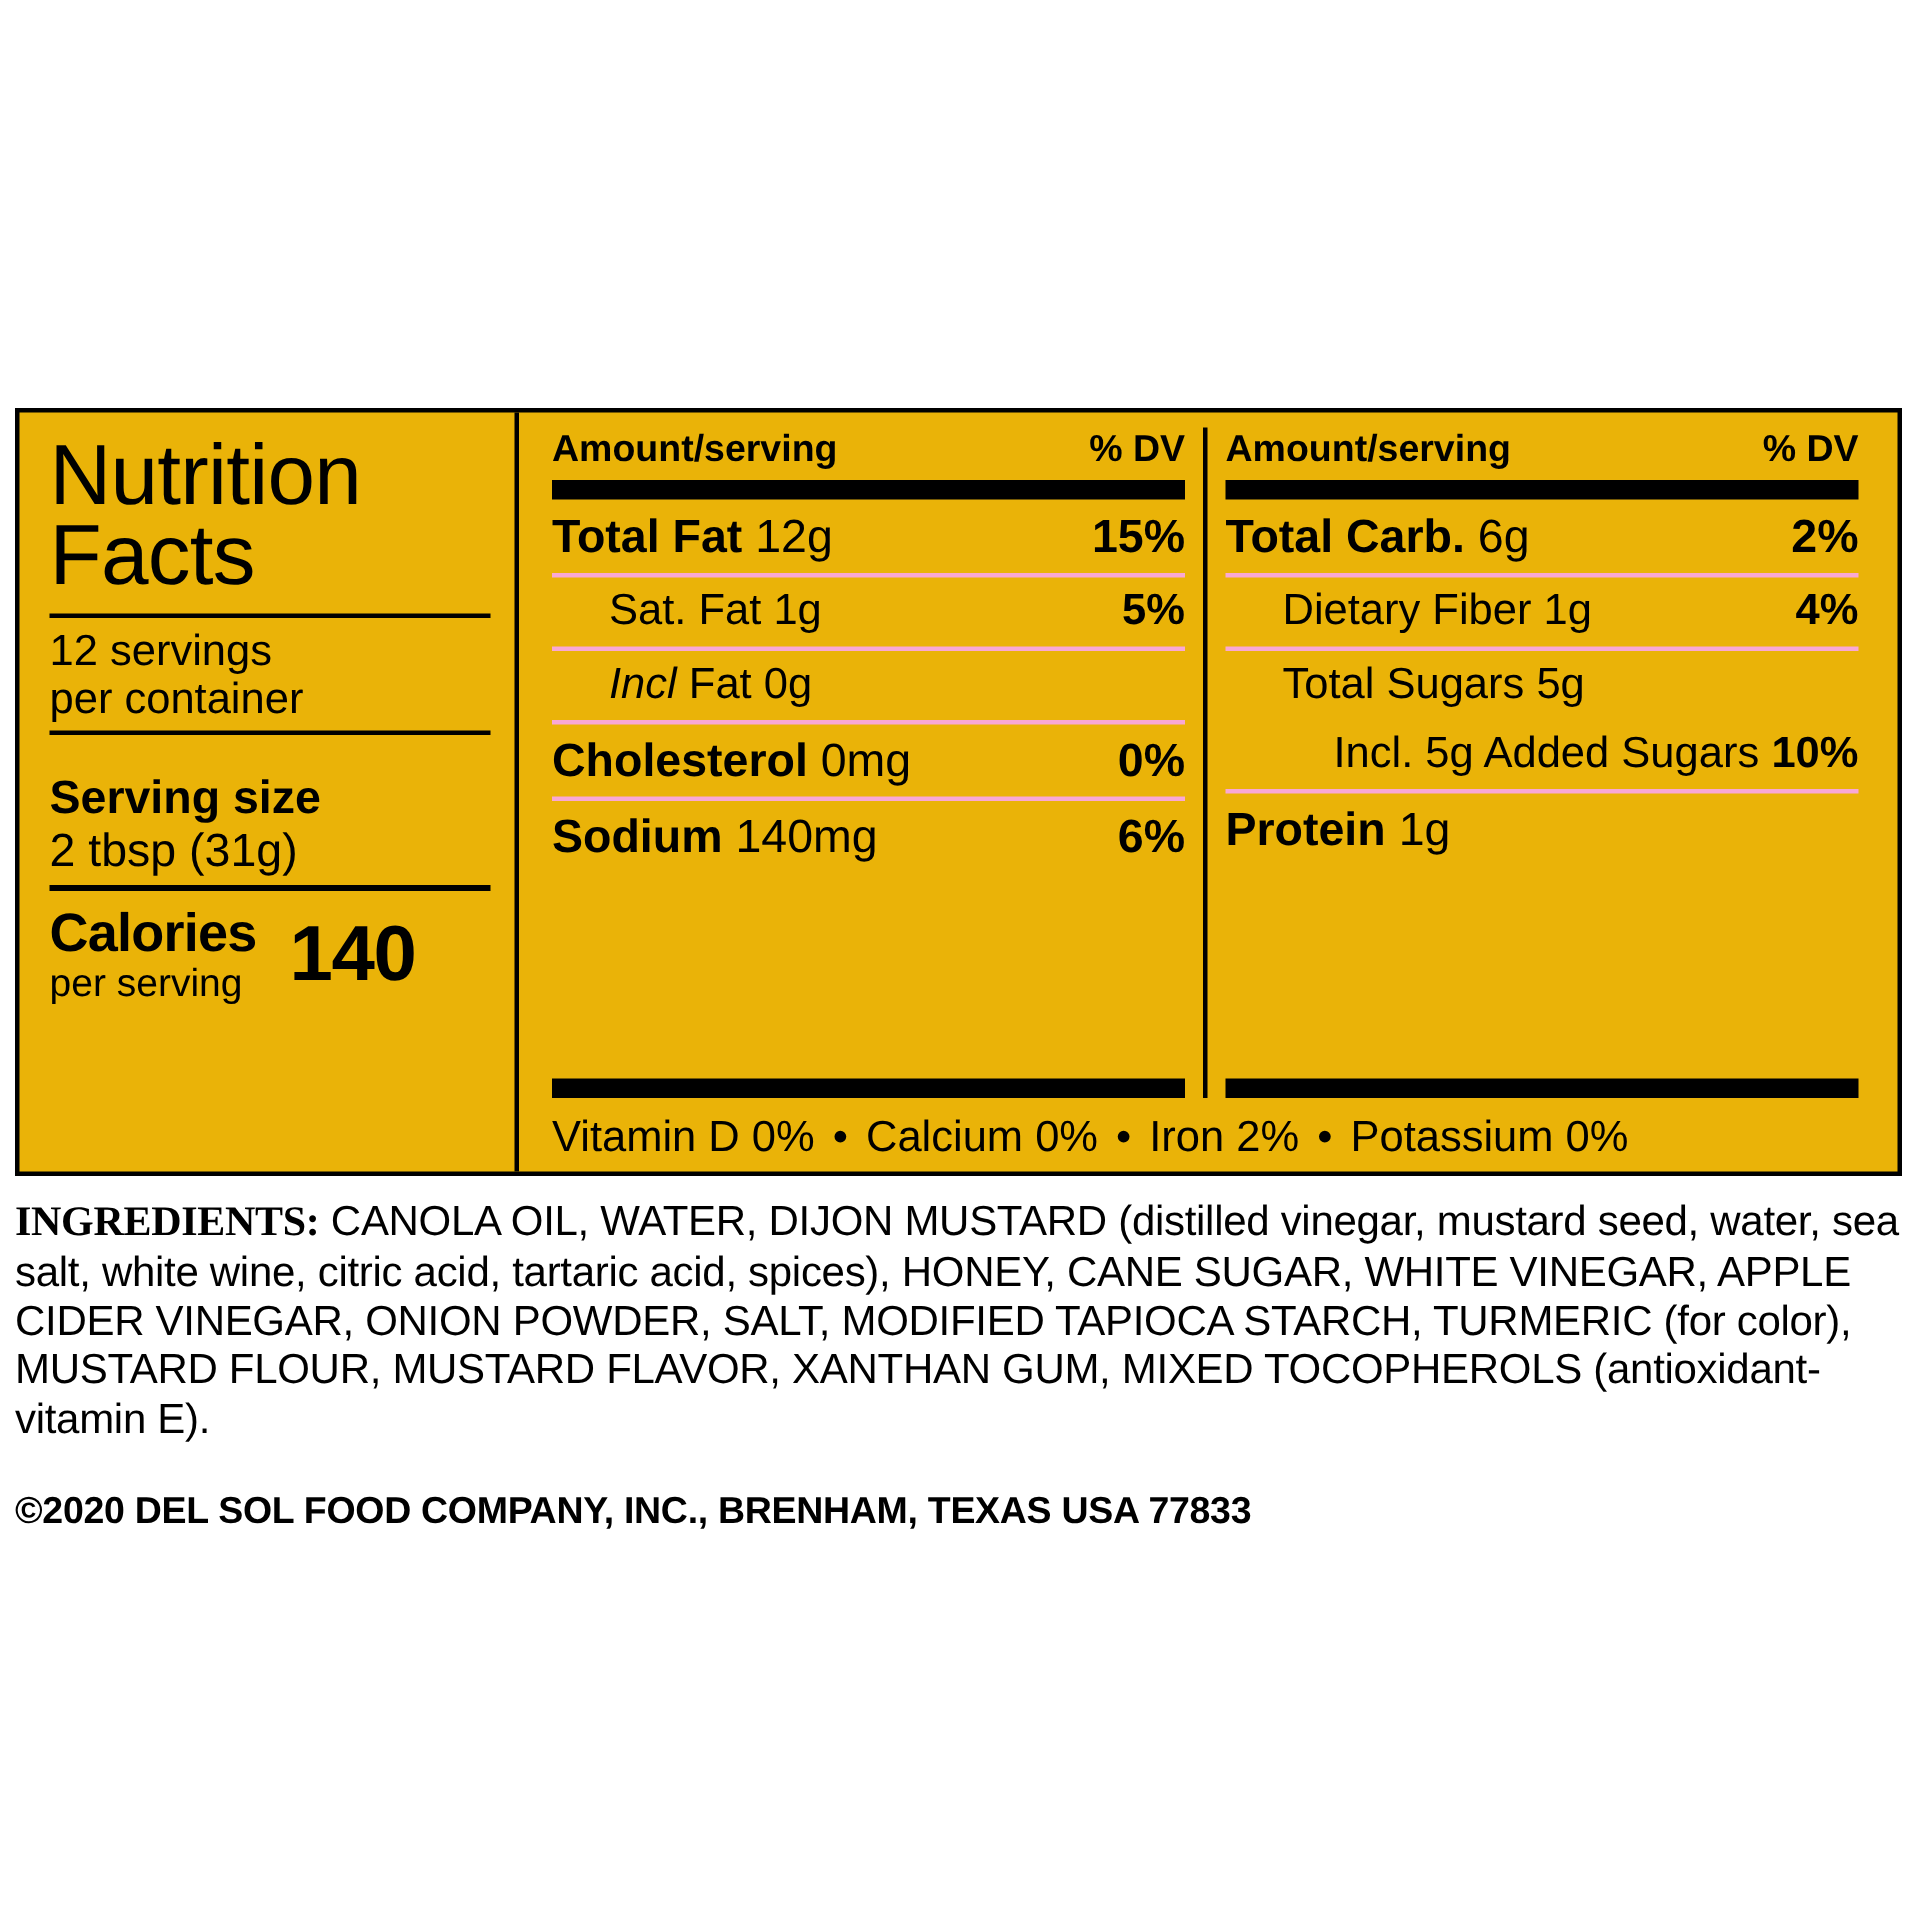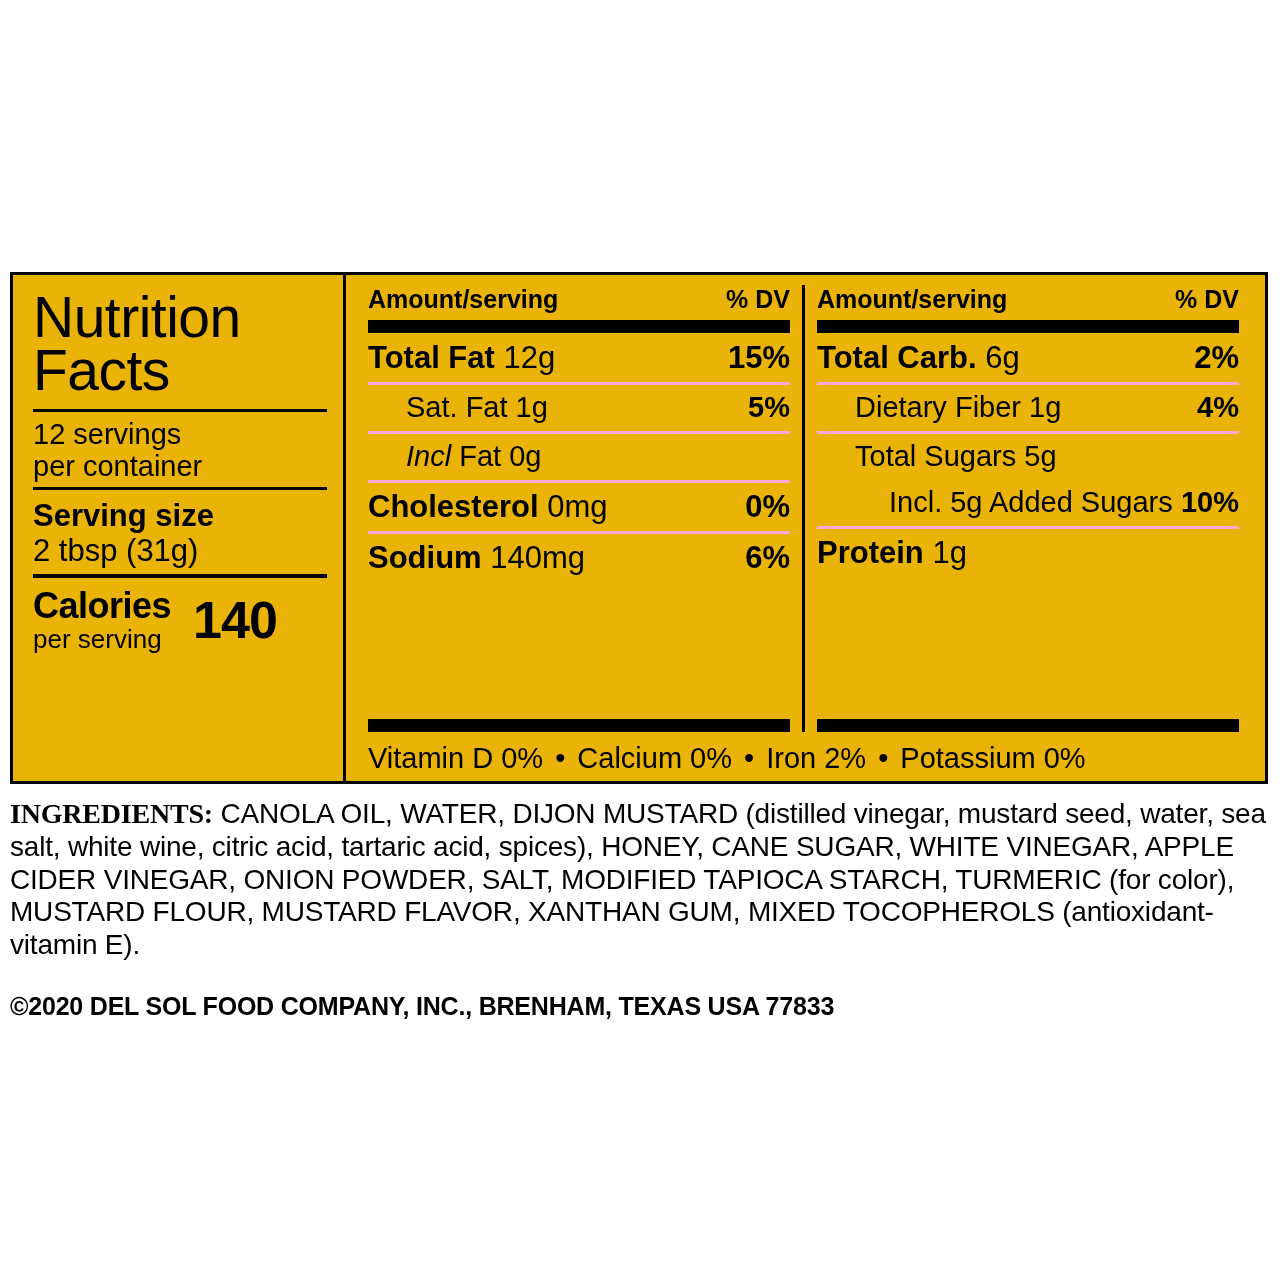--- a/index.html
+++ b/index.html
@@ -60,21 +60,21 @@
   }
   .servings {
     font-size: 29px;
     line-height: 1.12;
     font-weight: 400;
   }
   .serving-size {
     font-size: 31px;
     line-height: 1.12;
     font-weight: 700;
-    margin-top: 3px;
+    margin-top: 19px;
   }
   .serving-size .ss-val {
     font-weight: 400;
   }
   .cal-row {
     display: flex;
     align-items: flex-end;
     justify-content: flex-start;
     margin-top: 4px;
   }

